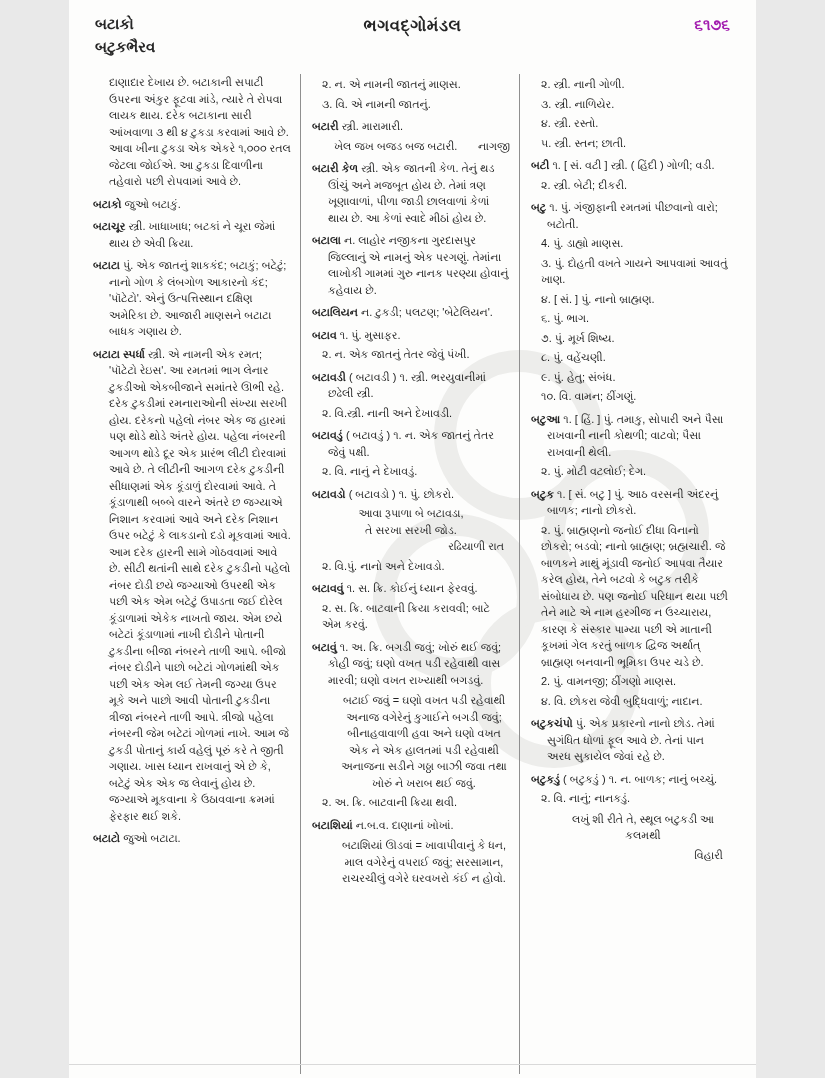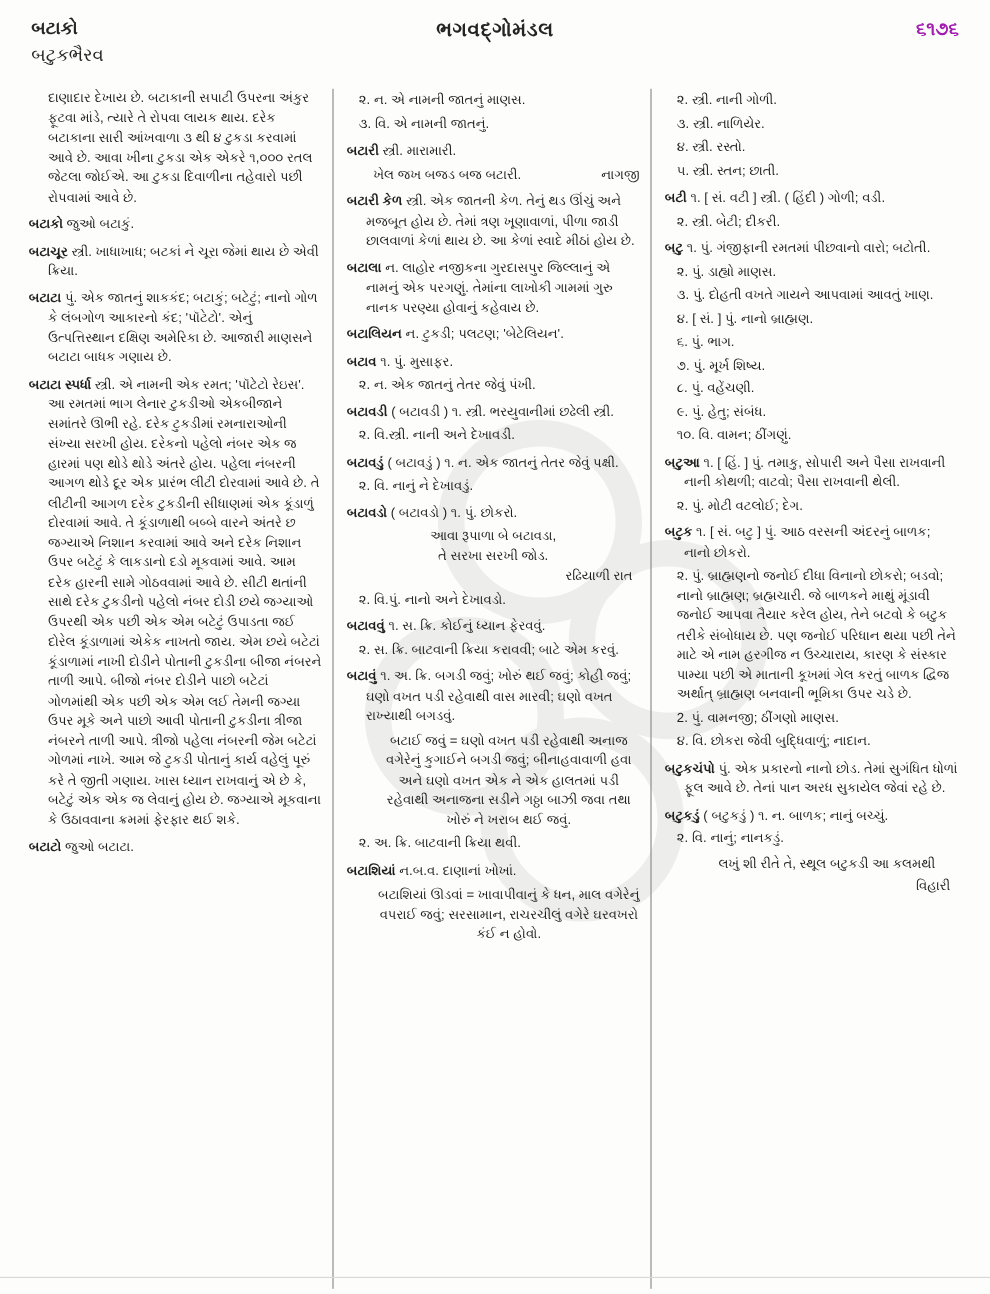--- a/index.html
+++ b/index.html
@@ -2,39 +2,39 @@
 <html><head>
 <meta charset="utf-8">
 <style>
   html,body{margin:0;padding:0;}
   body{
     font-family:"Liberation Sans","DejaVu Sans",sans-serif;
     background:#e9e9e9;
   }
   .page{
     position:relative;
-    width:825px;height:1078px;
+    width:687px;height:1078px;
     margin:0 auto;
     background:#fdfdfc;
     color:#1f1f1f;
     overflow:hidden;
   }
   
   .header{
     position:relative;
     height:58px;
     padding:14px 26px 0 26px;
     z-index:2;
   }
   .running-head{
     position:absolute;left:26px;top:12px;
     font-size:15px;font-weight:bold;line-height:1.55;
     color:#262626;
   }
-  .running-head .rh2{font-weight:normal;}
+  .running-head .rh2{font-weight:bold;}
   .doc-title{
     position:absolute;left:0;right:0;top:16px;
     text-align:center;
     font-size:16.5px;font-weight:bold;color:#242424;
     letter-spacing:.5px;
   }
   .page-number{
     position:absolute;right:26px;top:16px;
     font-size:15.5px;font-weight:bold;color:#a21caf;
   }
@@ -143,21 +143,21 @@
         <div class="blk idiom"><span>બટાશિયાં ઊડવાં = ખાવાપીવાનું કે ધન, માલ વગેરેનું વપરાઈ જવું; સરસામાન, રાચરચીલું વગેરે ઘરવખરો કંઈ ન હોવો.</span></div>
       </div>
     <div class="col">
         <div class="blk sub"><span>૨. સ્ત્રી. નાની ગોળી.</span></div>
         <div class="blk sub"><span>૩. સ્ત્રી. નાળિયેર.</span></div>
         <div class="blk sub"><span>૪. સ્ત્રી. રસ્તો.</span></div>
         <div class="blk sub"><span>૫. સ્ત્રી. સ્તન; છાતી.</span></div>
         <div class="blk entry"><span class="hw">બટી </span><span>૧. [ સં. વટી ] સ્ત્રી. ( હિંદી ) ગોળી; વડી.</span></div>
         <div class="blk sub"><span>૨. સ્ત્રી. બેટી; દીકરી.</span></div>
         <div class="blk entry"><span class="hw">બટુ </span><span>૧. પું. ગંજીફાની રમતમાં પીછવાનો વારો; બટોતી.</span></div>
-        <div class="blk sub"><span>૨. પું. ડાહ્યો માણસ.</span></div>
+        <div class="blk sub"><span>4. પું. ડાહ્યો માણસ.</span></div>
         <div class="blk sub"><span>૩. પું. દોહતી વખતે ગાયને આપવામાં આવતું ખાણ.</span></div>
         <div class="blk sub"><span>૪. [ સં. ] પું. નાનો બ્રાહ્મણ.</span></div>
         <div class="blk sub"><span>૬. પું. ભાગ.</span></div>
         <div class="blk sub"><span>૭. પું. મૂર્ખ શિષ્ય.</span></div>
         <div class="blk sub"><span>૮. પું. વહેંચણી.</span></div>
         <div class="blk sub"><span>૯. પું. હેતુ; સંબંધ.</span></div>
         <div class="blk sub"><span>૧૦. વિ. વામન; ઠીંગણું.</span></div>
         <div class="blk entry"><span class="hw">બટુઆ </span><span>૧. [ હિં. ] પું. તમાકુ, સોપારી અને પૈસા રાખવાની નાની કોથળી; વાટવો; પૈસા રાખવાની થેલી.</span></div>
         <div class="blk sub"><span>૨. પું. મોટી વટલોઈ; દેગ.</span></div>
         <div class="blk entry"><span class="hw">બટુક </span><span>૧. [ સં. બટુ ] પું. આઠ વરસની અંદરનું બાળક; નાનો છોકરો.</span></div>

